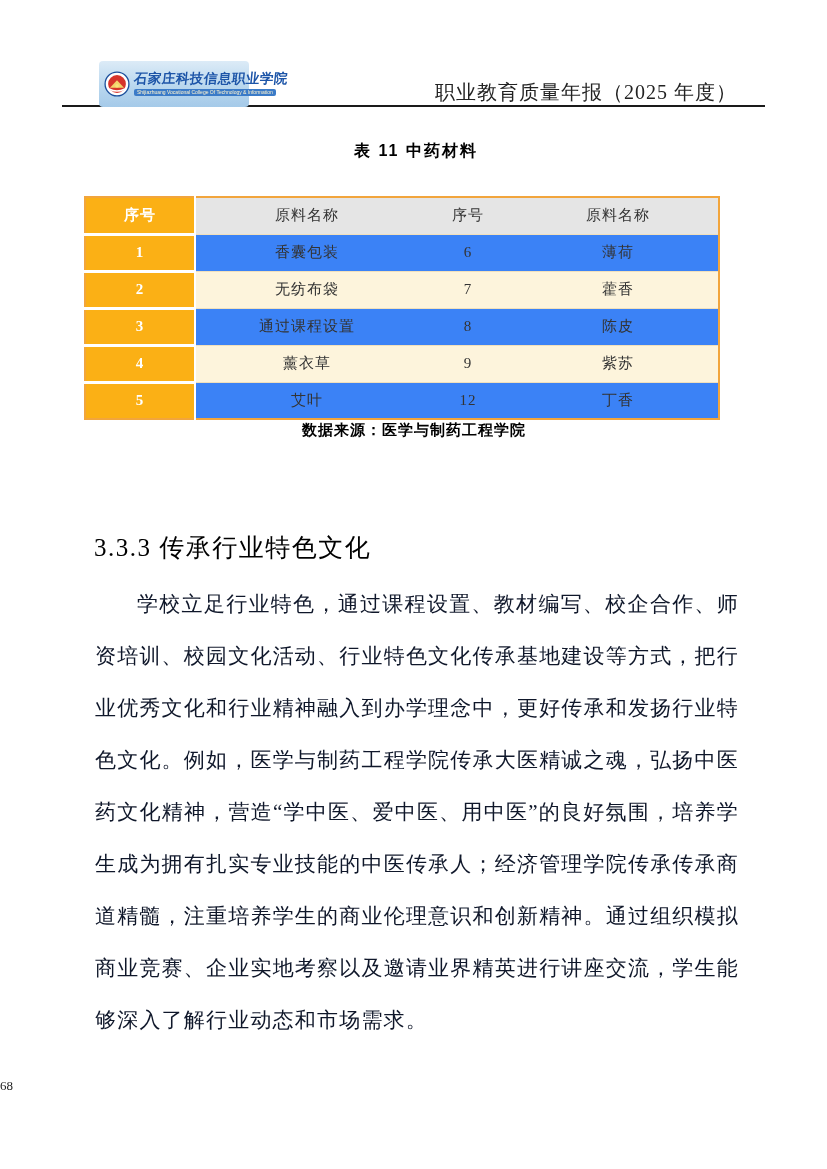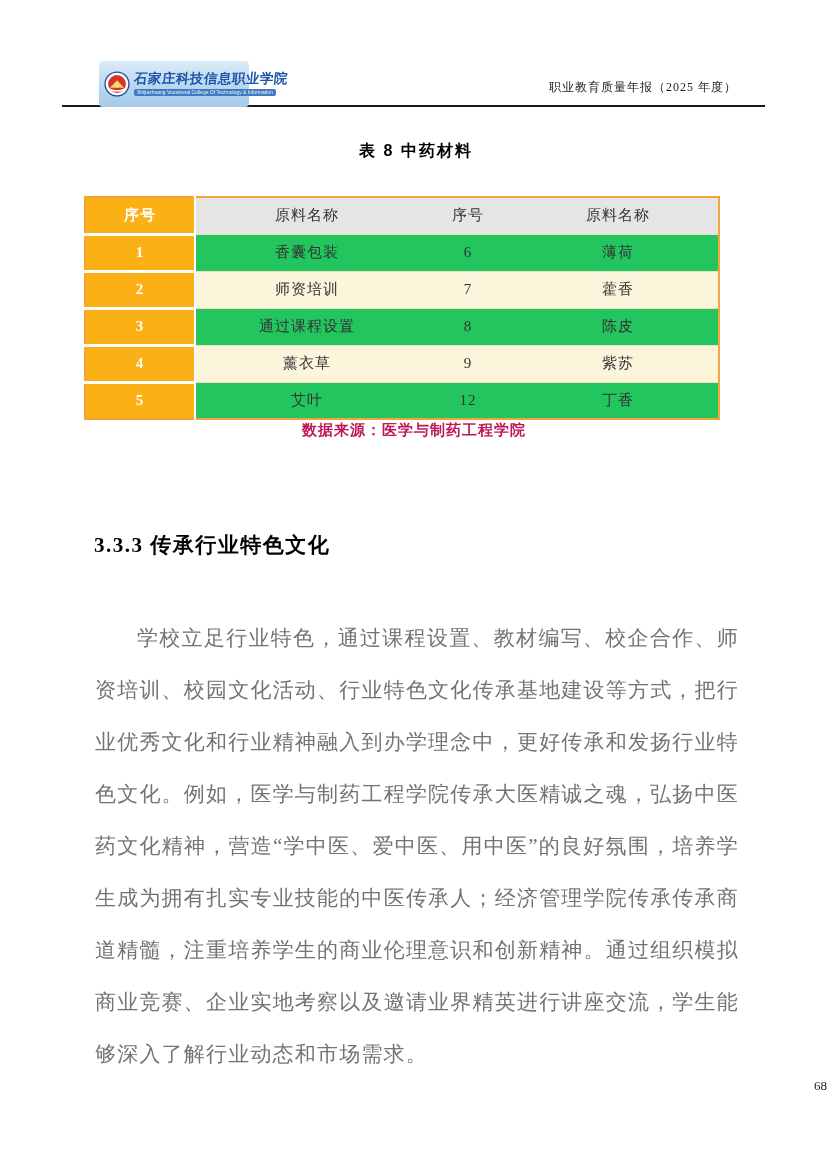--- a/index.html
+++ b/index.html
@@ -33,21 +33,21 @@
   }
   .logo-en {
     margin-top:2px; align-self:flex-start;
     background:#3b7bc8; color:#fff4cf;
     font-size:5px; line-height:1.4; padding:0 3px;
     border-radius:2px; white-space:nowrap;
     font-family:"Liberation Sans","DejaVu Sans",sans-serif;
   }
   .report-title {
     position:absolute; top:79px; right:90px;
-    font-size:12px; letter-spacing:1px; color:#222;
+    font-size:20px; letter-spacing:1px; color:#222;
     white-space:nowrap;
   }
   .header-rule {
     position:absolute; left:62px; top:105px;
     width:703px; height:2.4px; background:#1a1a1a; z-index:1;
   }
 
   
   .table-title {
     position:absolute; left:95px; top:141px; width:642px;
@@ -59,53 +59,53 @@
   table.qtable {
     border-collapse:collapse; table-layout:fixed;
     width:634px;
     border:2px solid #f2a53c;
     font-size:15px; color:#333;
   }
   .qtable th, .qtable td {
     height:37px; text-align:center; vertical-align:middle;
     font-weight:normal; letter-spacing:1px;
     border-bottom:1px solid #f1e0bc;
-    background:#22c55e;
+    background:#3b82f6;
   }
   .qtable thead th { background:#e5e5e5; }
   .qtable tr.alt td { background:#fdf4dc; }
   .qtable th.num-col, .qtable td.num-col {
     background:#fbb015 !important; color:#ffffff;
     border-bottom:3px solid #ffffff;
     border-right:2px solid #ffffff;
     font-weight:bold;
   }
   .qtable tr:last-child td { border-bottom:none; }
   .table-source {
     position:absolute; left:97px; top:421px; width:634px;
     text-align:center; font-size:15px; font-weight:600;
-    letter-spacing:1px; color:#be185d;
+    letter-spacing:1px; color:#000000;
   }
 
   
   .section-heading {
     position:absolute; left:94px; top:531px;
-    font-size:21px; font-weight:bold; color:#000;
+    font-size:25px; font-weight:normal; color:#000;
     letter-spacing:1.5px;
   }
   .body-paragraph {
-    position:absolute; left:95px; top:612px; width:644px;
+    position:absolute; left:95px; top:578px; width:644px;
     font-size:21px; line-height:52px;
     letter-spacing:1.2px;
     text-align:justify; text-indent:2em;
-    color:#737373;
+    color:#0f172a;
   }
   .page-number {
     position:absolute; left:0; top:1078px; width:827px;
-    text-align:right; font-size:13px; color:#222;
+    text-align:left; font-size:13px; color:#222;
   }
 </style>
 </head>
 <body>
 
 <div class="page">
 
   <div class="logo">
     <svg class="emblem" viewBox="0 0 24 24">
       <circle cx="12" cy="12" r="11" fill="#ffffff" stroke="#1b4f9c" stroke-width="1.2"></circle>
@@ -115,21 +115,21 @@
       <circle cx="12" cy="13.6" r="1.7" fill="#f8e27a"></circle>
     </svg>
     <div class="logo-text">
       <div class="logo-zh">石家庄科技信息职业学院</div>
       <div class="logo-en">Shijiazhuang Vocational College Of Technology &amp; Information</div>
     </div>
   </div>
   <div class="report-title">职业教育质量年报（2025 年度）</div>
   <div class="header-rule"></div>
 
-  <div class="table-title">表 8 中药材料</div>
+  <div class="table-title">表 11 中药材料</div>
   <div class="qtable-wrap">
     <table class="qtable">
       <colgroup>
         <col style="width:110px">
           <col style="width:223px">
           <col style="width:100px">
           <col style="width:201px">
       </colgroup>
       <thead>
         <tr>
@@ -141,21 +141,21 @@
       </thead>
       <tbody>
           <tr>
             <td class="num-col">1</td>
             <td>香囊包装</td>
             <td>6</td>
             <td>薄荷</td>
           </tr>
           <tr class="alt">
             <td class="num-col">2</td>
-            <td>师资培训</td>
+            <td>无纺布袋</td>
             <td>7</td>
             <td>藿香</td>
           </tr>
           <tr>
             <td class="num-col">3</td>
             <td>通过课程设置</td>
             <td>8</td>
             <td>陈皮</td>
           </tr>
           <tr class="alt">

